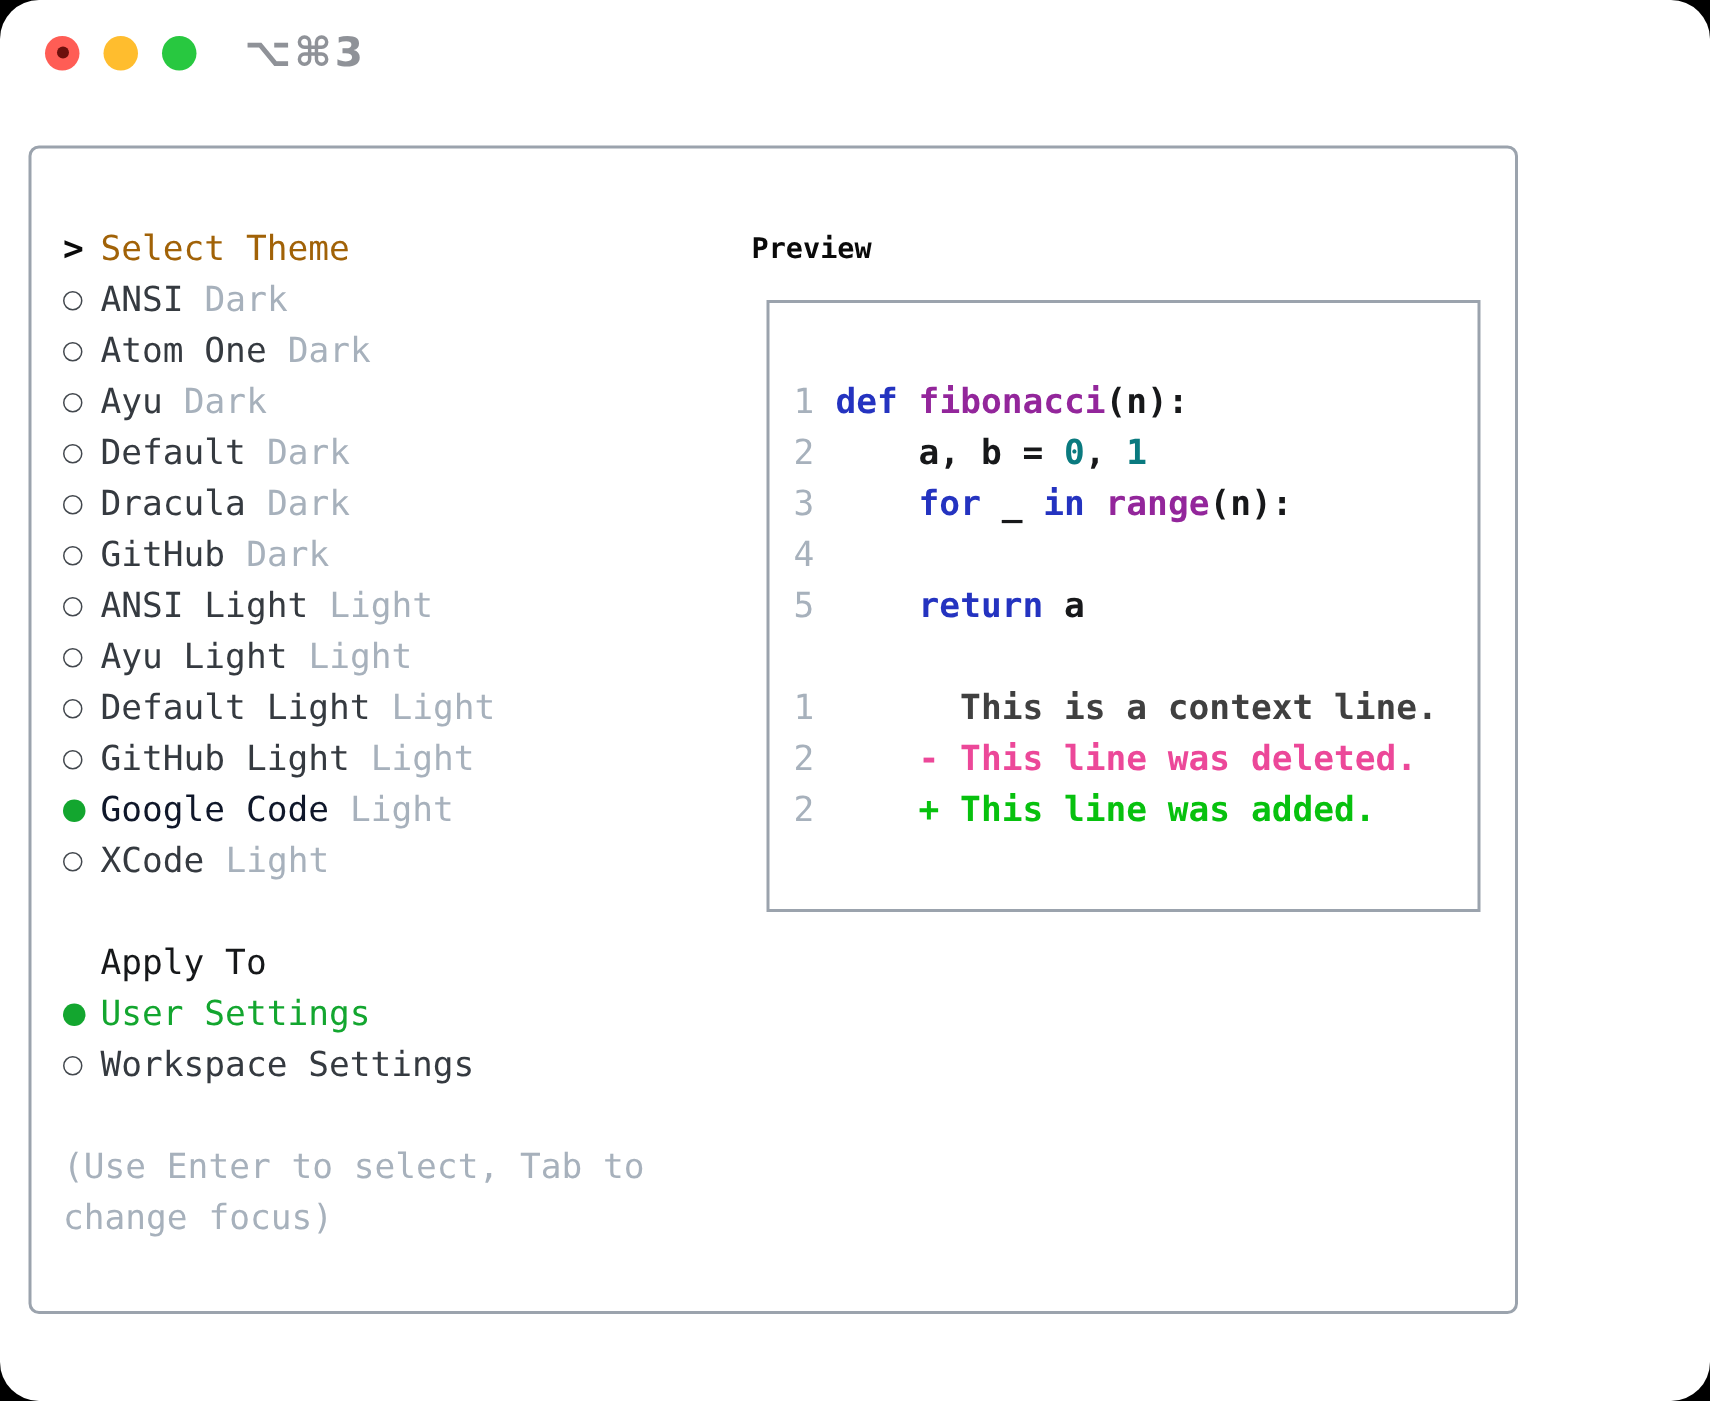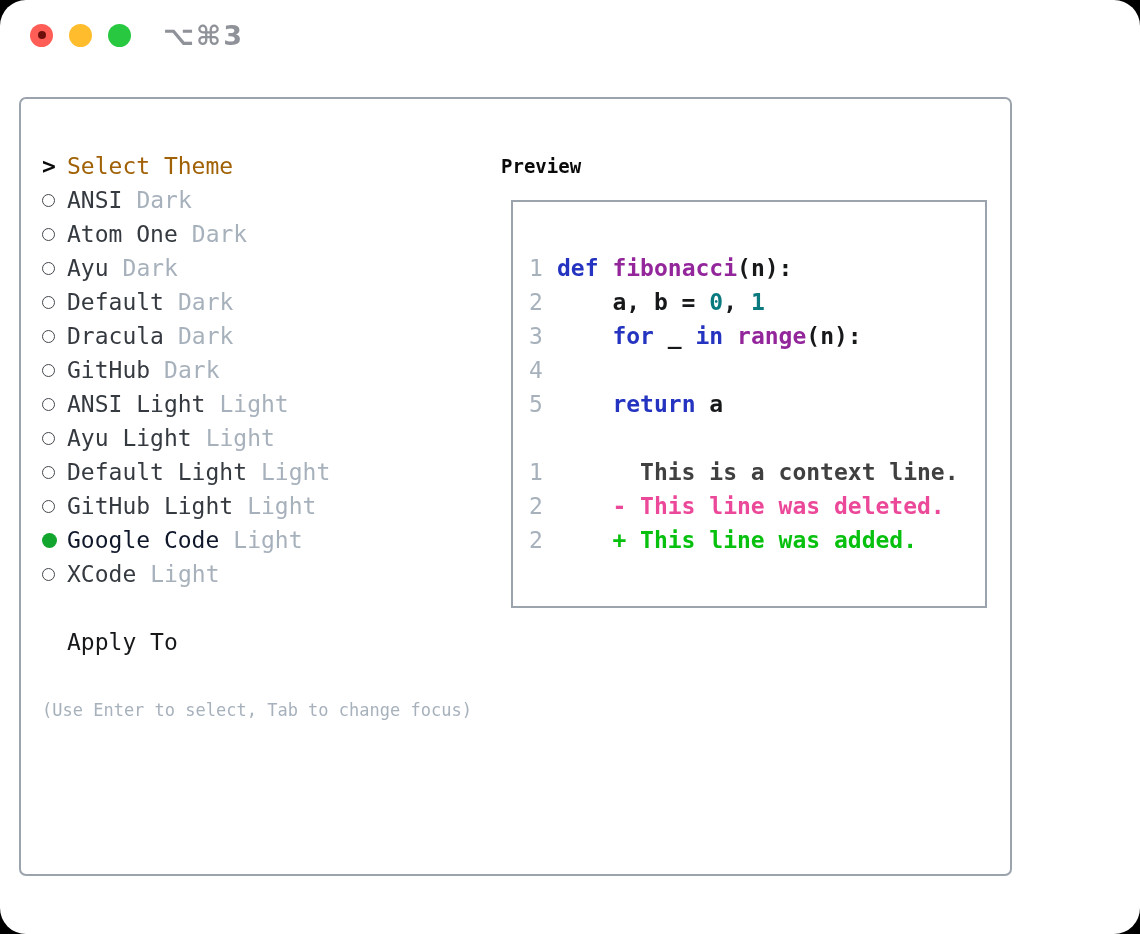--- a/index.html
+++ b/index.html
@@ -26,21 +26,21 @@
   .prompt{font-weight:bold;color:#0a0a0a;}
   .radio{width:13px;height:13px;border:1.5px solid #43484e;border-radius:50%;box-sizing:border-box;}
   .radio.sel{width:15px;height:15px;border:none;background:#13a62f;}
   .hdr{font-weight:normal;color:#a16207;}
   .theme-name{color:#353a40;}
   .theme-name.sel{color:#0f172a;}
   .variant{color:#a7b1bc;margin-left:14px;}
   .opt-label{color:#353a40;}
   .opt-label.sel{color:#13a62f;}
   .spacer{height:34px;}
-  .hint{margin-top:0;color:#a7b1bc;font-size:17px;line-height:34px;width:430px;}
+  .hint{margin-top:0;color:#a7b1bc;font-size:23px;line-height:34px;width:430px;}
   
   .preview-title{position:absolute;left:480px;top:50px;font-size:19px;font-weight:bold;color:#0a0a0a;height:34px;display:flex;align-items:center;}
   .preview-box{position:absolute;left:490px;top:101px;width:476px;height:408px;border:2px solid #9ba3ad;background:#fff;box-sizing:border-box;padding:49px 0 0 16px;overflow:hidden;}
   .pline{display:flex;align-items:center;height:34px;font-size:23px;white-space:pre;}
   .ln{width:28px;flex:0 0 28px;color:#a7b1bc;}
   .code{color:#17181a;font-weight:bold;}
   .tok-plain{color:#17181a;}
   .tok-keyword{color:#2433c0;}
   .tok-func{color:#93269b;}
   .tok-number{color:#0a7a7f;}
@@ -140,20 +140,31 @@
     <span class="marker"><span class="radio"></span></span>
     <span class="theme-name">XCode</span>
     <span class="variant">Light</span>
   </div>
 </div>
       <div class="spacer"></div>
       <div class="row">
         <span class="marker"></span>
         <span style="color:#16181a;">Apply To</span>
       </div>
+      <div id="apply-list">
+  <div class="row">
+    <span class="marker"><span class="radio sel"></span></span>
+    <span class="opt-label sel">User Settings</span>
+  </div>
+
+  <div class="row">
+    <span class="marker"><span class="radio"></span></span>
+    <span class="opt-label">Workspace Settings</span>
+  </div>
+</div>
       <div class="spacer"></div>
       <div class="hint">(Use Enter to select, Tab to change focus)</div>
     </div>
 
     <div class="preview-title">Preview</div>
 
     <div class="preview-box">
       <div id="code-lines">
   <div class="pline">
     <span class="ln">1</span>

